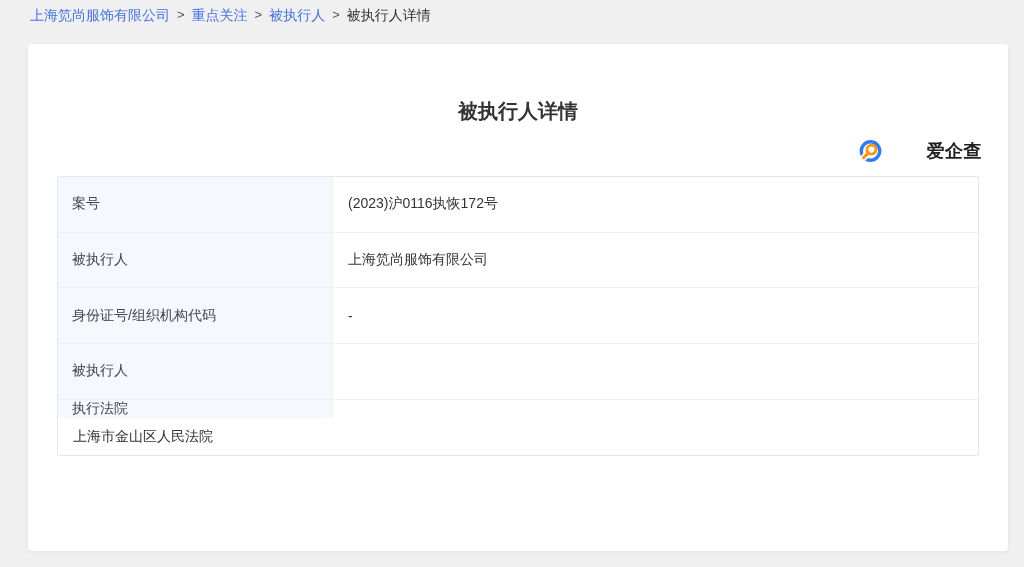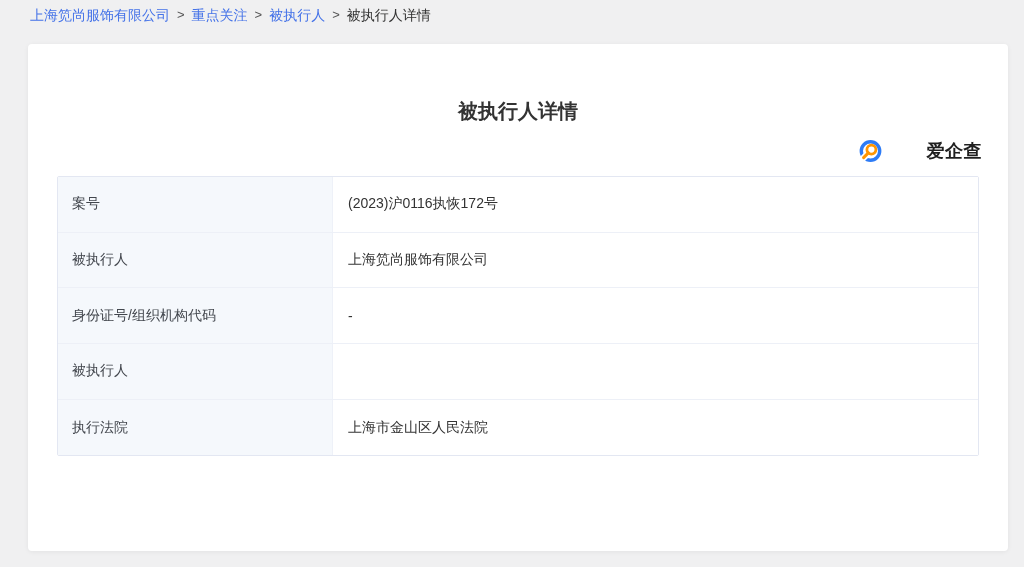--- a/index.html
+++ b/index.html
@@ -58,21 +58,21 @@
   .detail-table {
     margin: 0 29px;
     border: 1px solid #e3e7f2;
     border-radius: 2px;
   }
   .t-row {
     display: flex;
     height: 55.7px;
     border-bottom: 1px solid #edf0f7;
   }
-  .t-row:last-child { border-bottom: none; }
+  .t-row:last-child { border-bottom: none; flex-direction: column; }
   .t-label {
     width: 275px;
     background: #f5f8fc;
     border-right: 1px solid #eef1f8;
     display: flex;
     align-items: center;
     padding-left: 14px;
     font-size: 14px;
     color: #42464d;
   }

